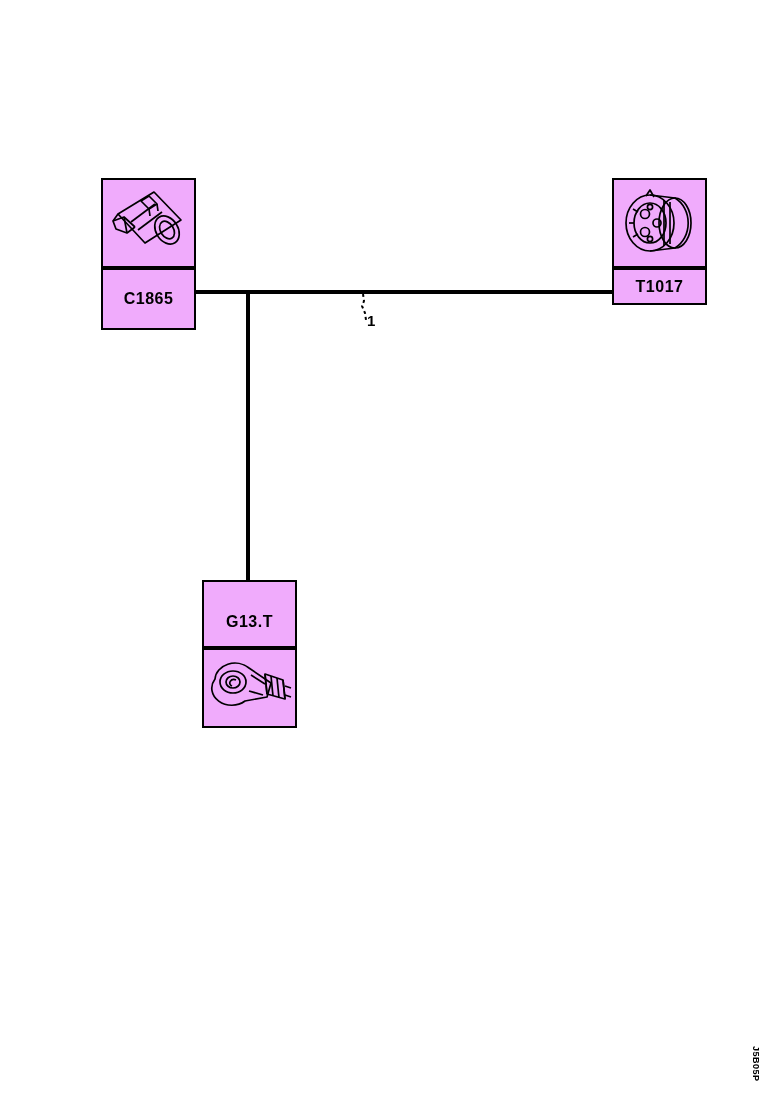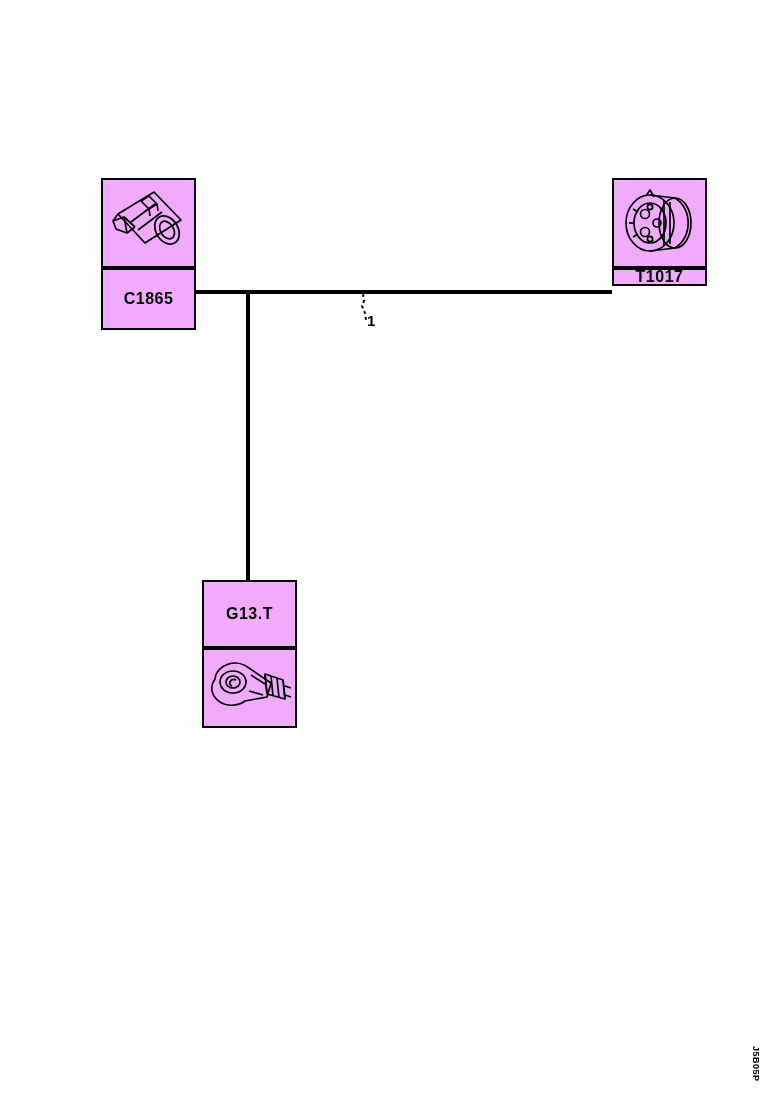--- a/index.html
+++ b/index.html
@@ -131,21 +131,21 @@
       </svg>
     </div>
 
     <div class="divider" style="top:86px;"></div>
 
     <div class="comp-cell cell-label" style="top:90px; bottom:0;">
       <span class="comp-label">C1865</span>
     </div>
   </div>
 
-  <div class="comp-box" style="left:612px; top:178px; width:95px; height:108px;padding-left:40px;">
+  <div class="comp-box" style="left:612px; top:178px; width:95px; height:127px;padding-left:40px;">
 
     <div class="comp-cell cell-icon" style="height:86px;">
       <svg width="86" height="80" viewBox="0 0 86 80">
         <g fill="none" stroke="#000000" stroke-width="1.7" stroke-linejoin="round">
 
           <ellipse cx="33" cy="40" rx="24" ry="28"></ellipse>
           <path d="M 33 12 L 58 15 A 24 28 0 0 1 58 65 L 33 68"></path>
           <ellipse cx="58" cy="40" rx="16" ry="25"></ellipse>
 
           <ellipse cx="33" cy="40" rx="16" ry="20"></ellipse>
@@ -170,21 +170,21 @@
 
     <div class="divider" style="top:86px;"></div>
 
     <div class="comp-cell cell-label" style="top:90px; bottom:0;">
       <span class="comp-label">T1017</span>
     </div>
   </div>
 
   <div class="comp-box" style="left:202px; top:580px; width:95px; height:148px;">
 
-    <div class="comp-cell cell-icon" style="top:0; height:64px;border-radius:23px;">
+    <div class="comp-cell cell-icon" style="top:8px; height:64px;border-radius:23px;">
       <span class="comp-label">G13.T</span>
     </div>
 
     <div class="divider" style="top:64px;"></div>
 
     <div class="comp-cell cell-label" style="top:68px; bottom:0;">
       <svg width="90" height="70" viewBox="0 0 90 70">
         <g fill="none" stroke="#000000" stroke-width="1.7" stroke-linejoin="round">
 
           <path d="M 10 26 A 20 17 0 0 1 44 15 L 66 30 L 62 44 L 40 48 A 20 17 0 0 1 10 26 Z"></path>

